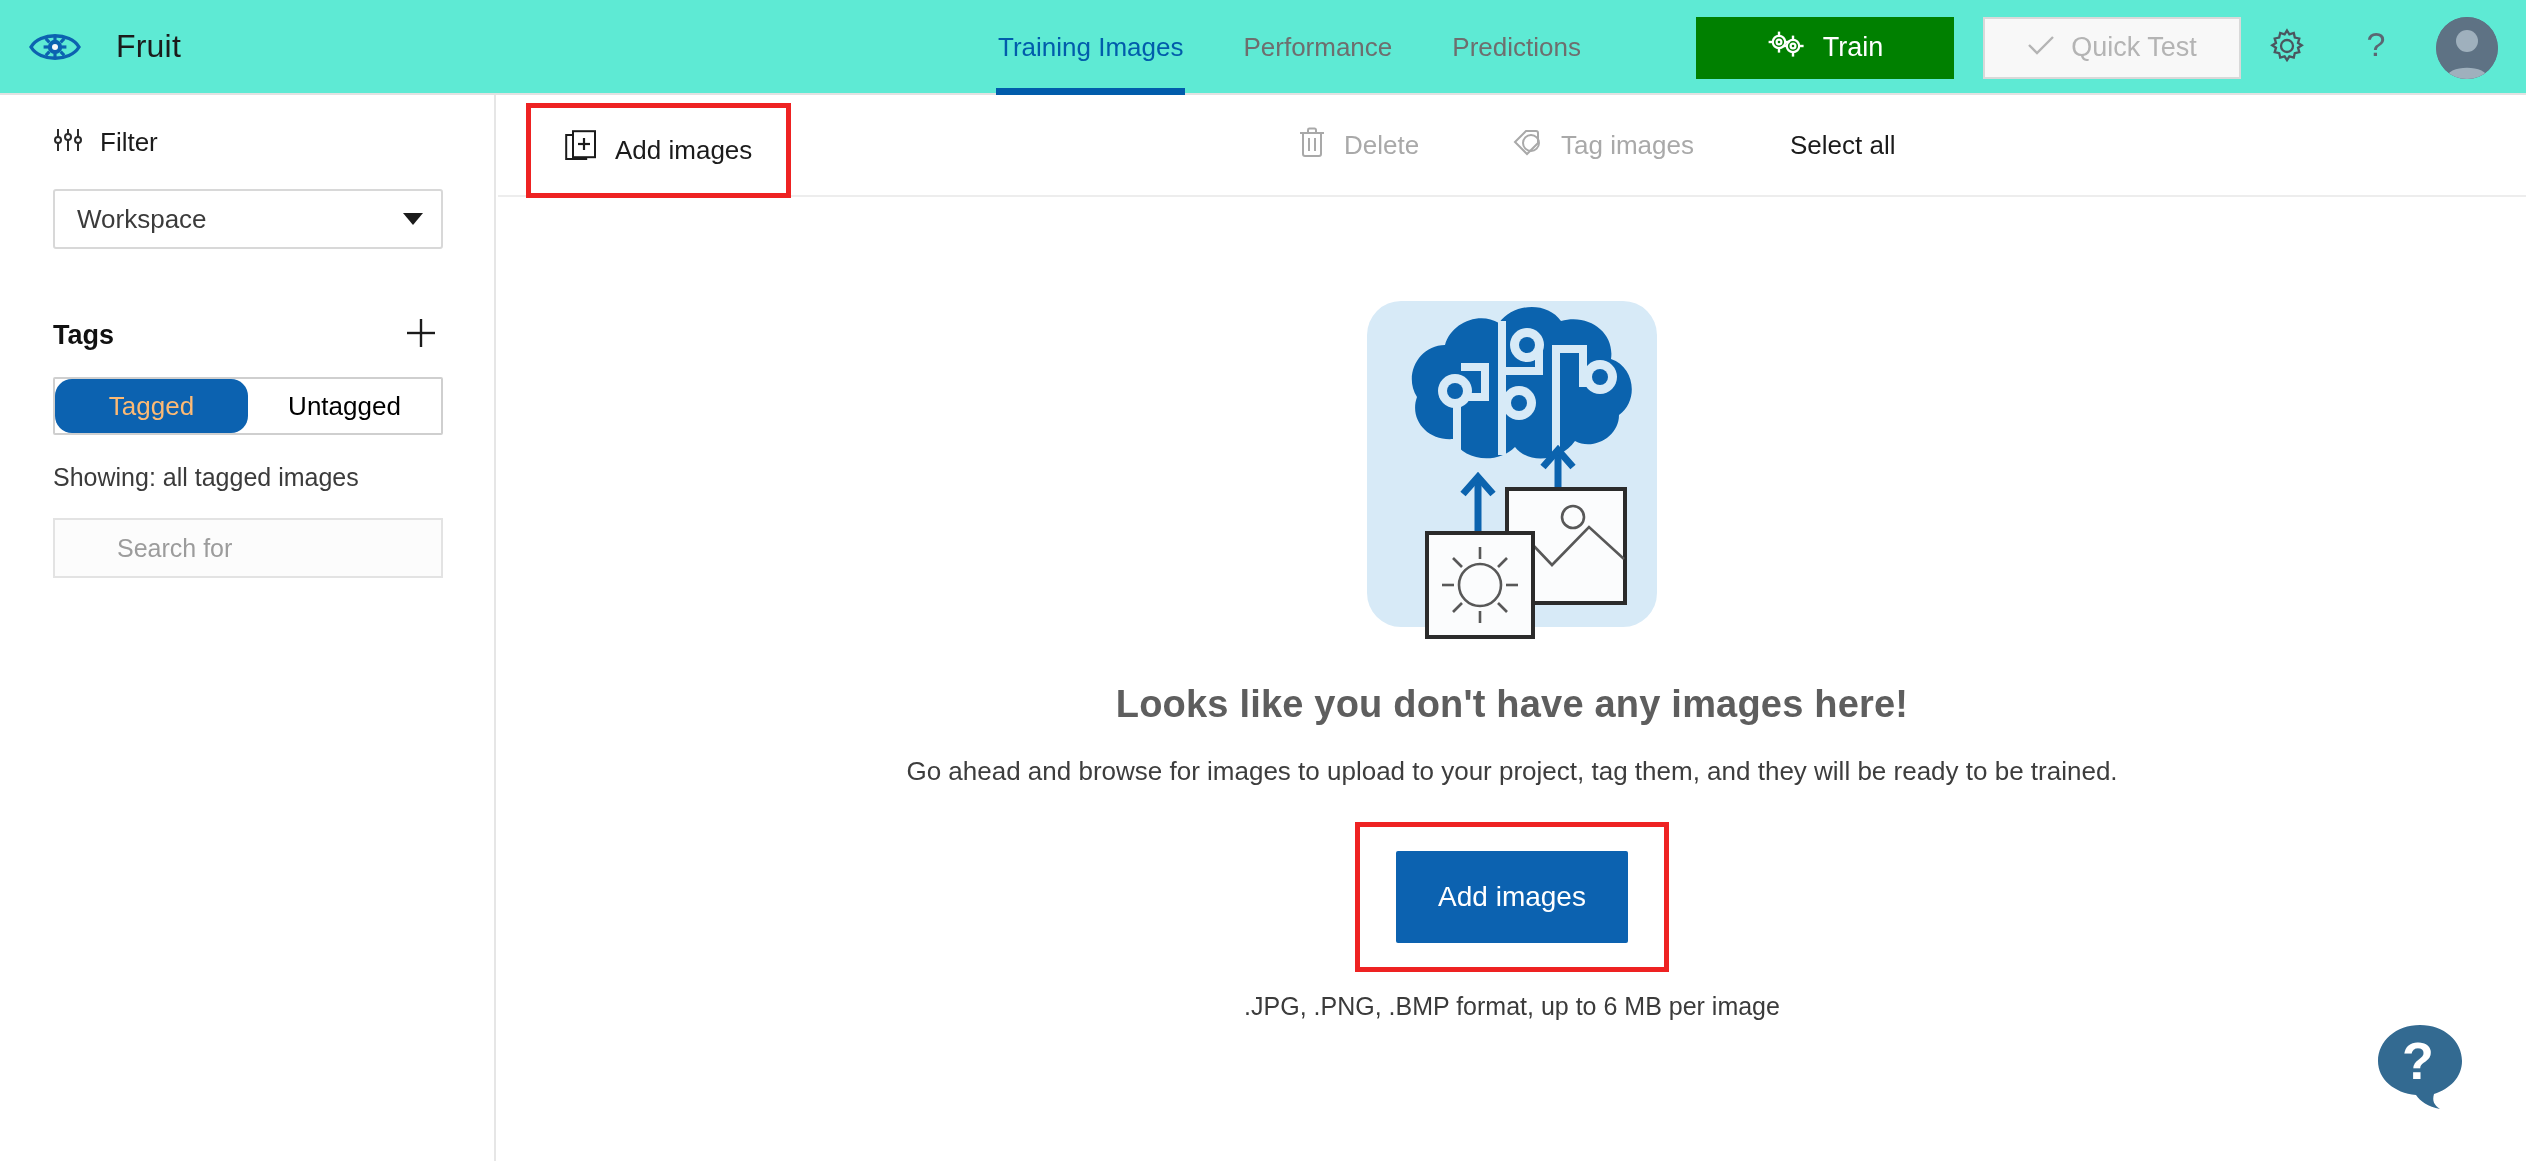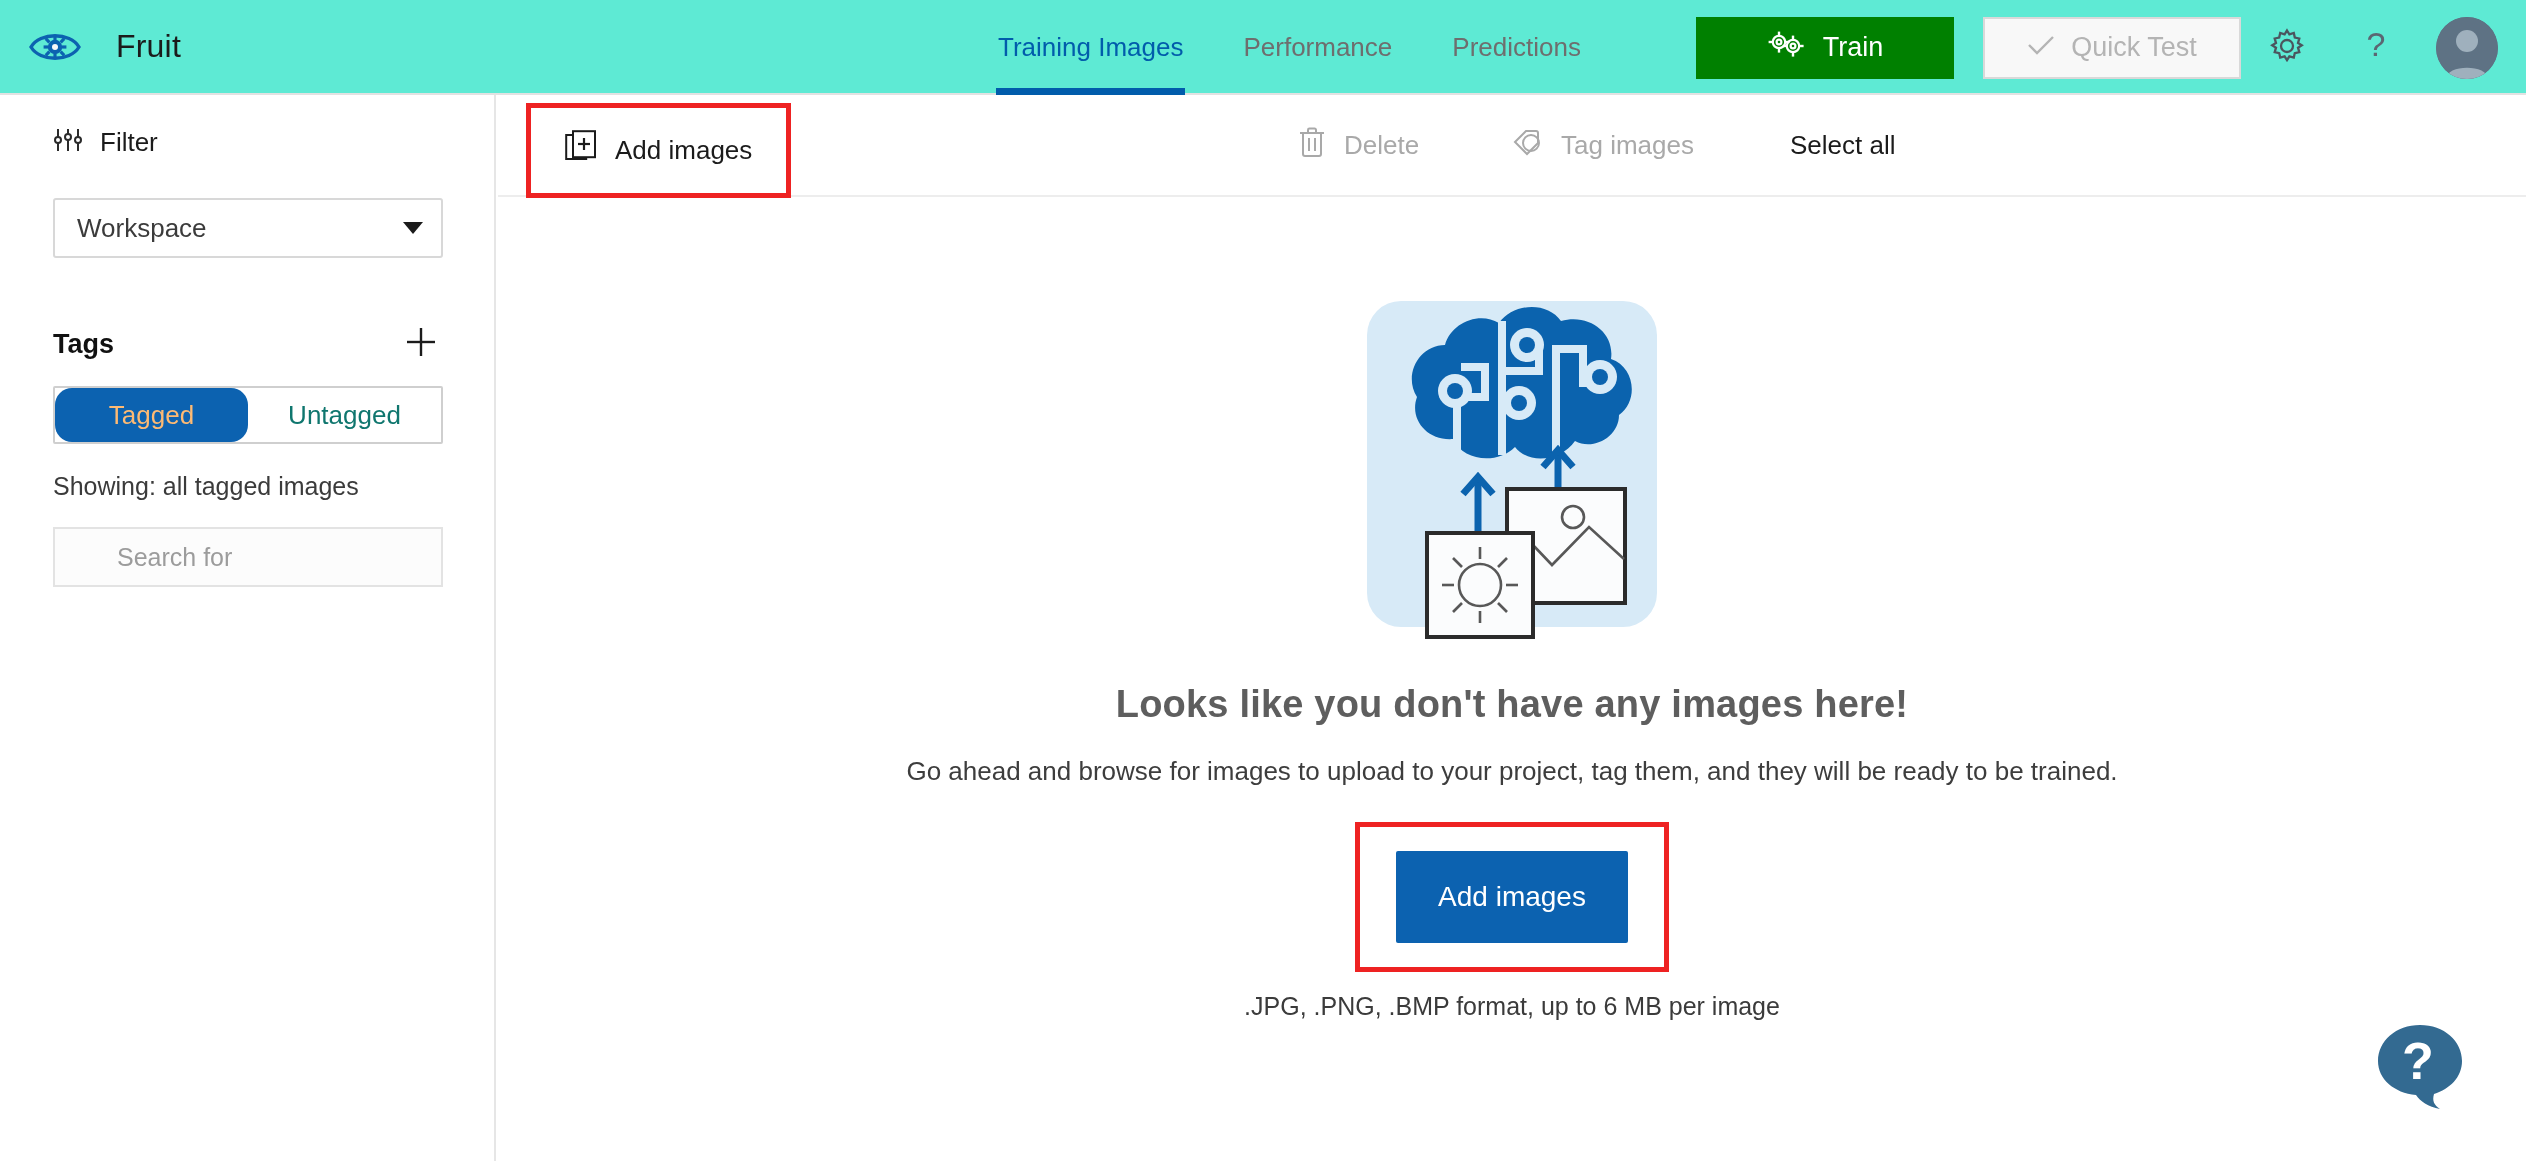--- a/index.html
+++ b/index.html
@@ -154,21 +154,21 @@
   .filter-label { font-size: 26px; color: #1b1b1b; }
 
   .section-title {
     font-size: 27px;
     font-weight: bold;
     color: #111111;
     margin-top: 48px;
   }
 
   .select-box {
-    margin-top: 40px;
+    margin-top: 31px;
     width: 390px;
     height: 60px;
     border: 2px solid #d8d8d8;
     border-radius: 3px;
     background: #ffffff;
     display: flex;
     align-items: center;
     justify-content: space-between;
     padding: 0 18px 0 22px;
     cursor: pointer;
@@ -203,21 +203,21 @@
     border: 2px solid #cfcfcf;
     border-radius: 2px;
     overflow: hidden;
   }
   .toggle-opt {
     flex: 1;
     display: flex; align-items: center; justify-content: center;
     font-size: 26px;
     cursor: pointer;
     background: #ffffff;
-    color: #0f766e;
+    color: #000000;
   }
   .toggle-opt.sel { background: #0c62b0; color: #fdba74; border-radius: 17px; }
 
   .showing-text {
     margin-top: 28px;
     font-size: 25px;
     color: #3b3b3b;
   }
 
   .search-box {

